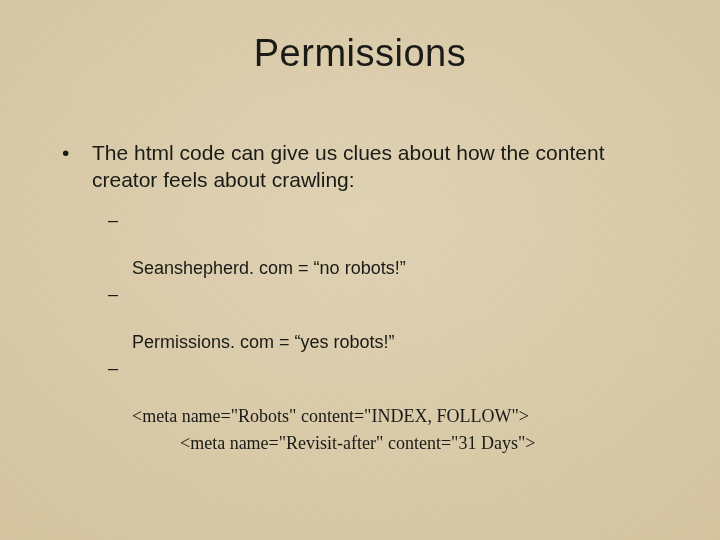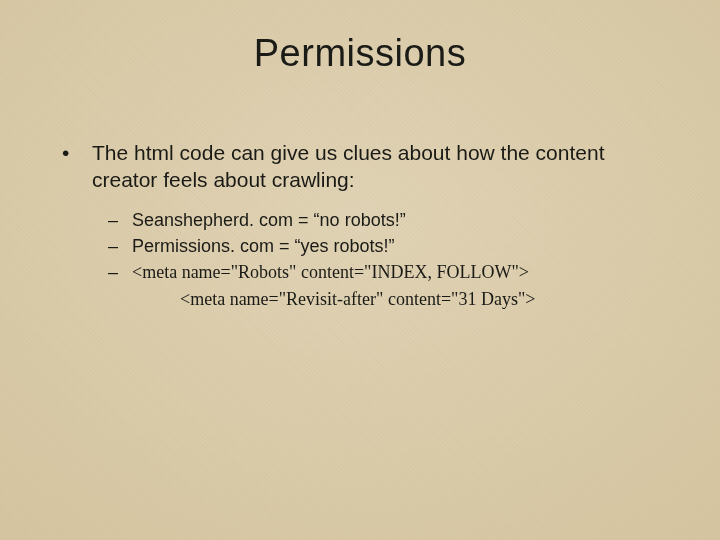--- a/index.html
+++ b/index.html
@@ -58,20 +58,21 @@
   .sub-item {
     display: flex;
     margin-bottom: 2px;
   }
   .sub-item .dash {
     width: 24px;
     flex-shrink: 0;
   }
   .sub-item .txt {
     flex: 1;
+    margin-top: 48px;
   }
   .code-line {
     font-family: "Times New Roman", Times, serif;
     font-size: 18px;
   }
   .code-extra {
     margin-left: 72px;
     font-family: "Times New Roman", Times, serif;
     font-size: 18px;
     margin-top: 2px;

